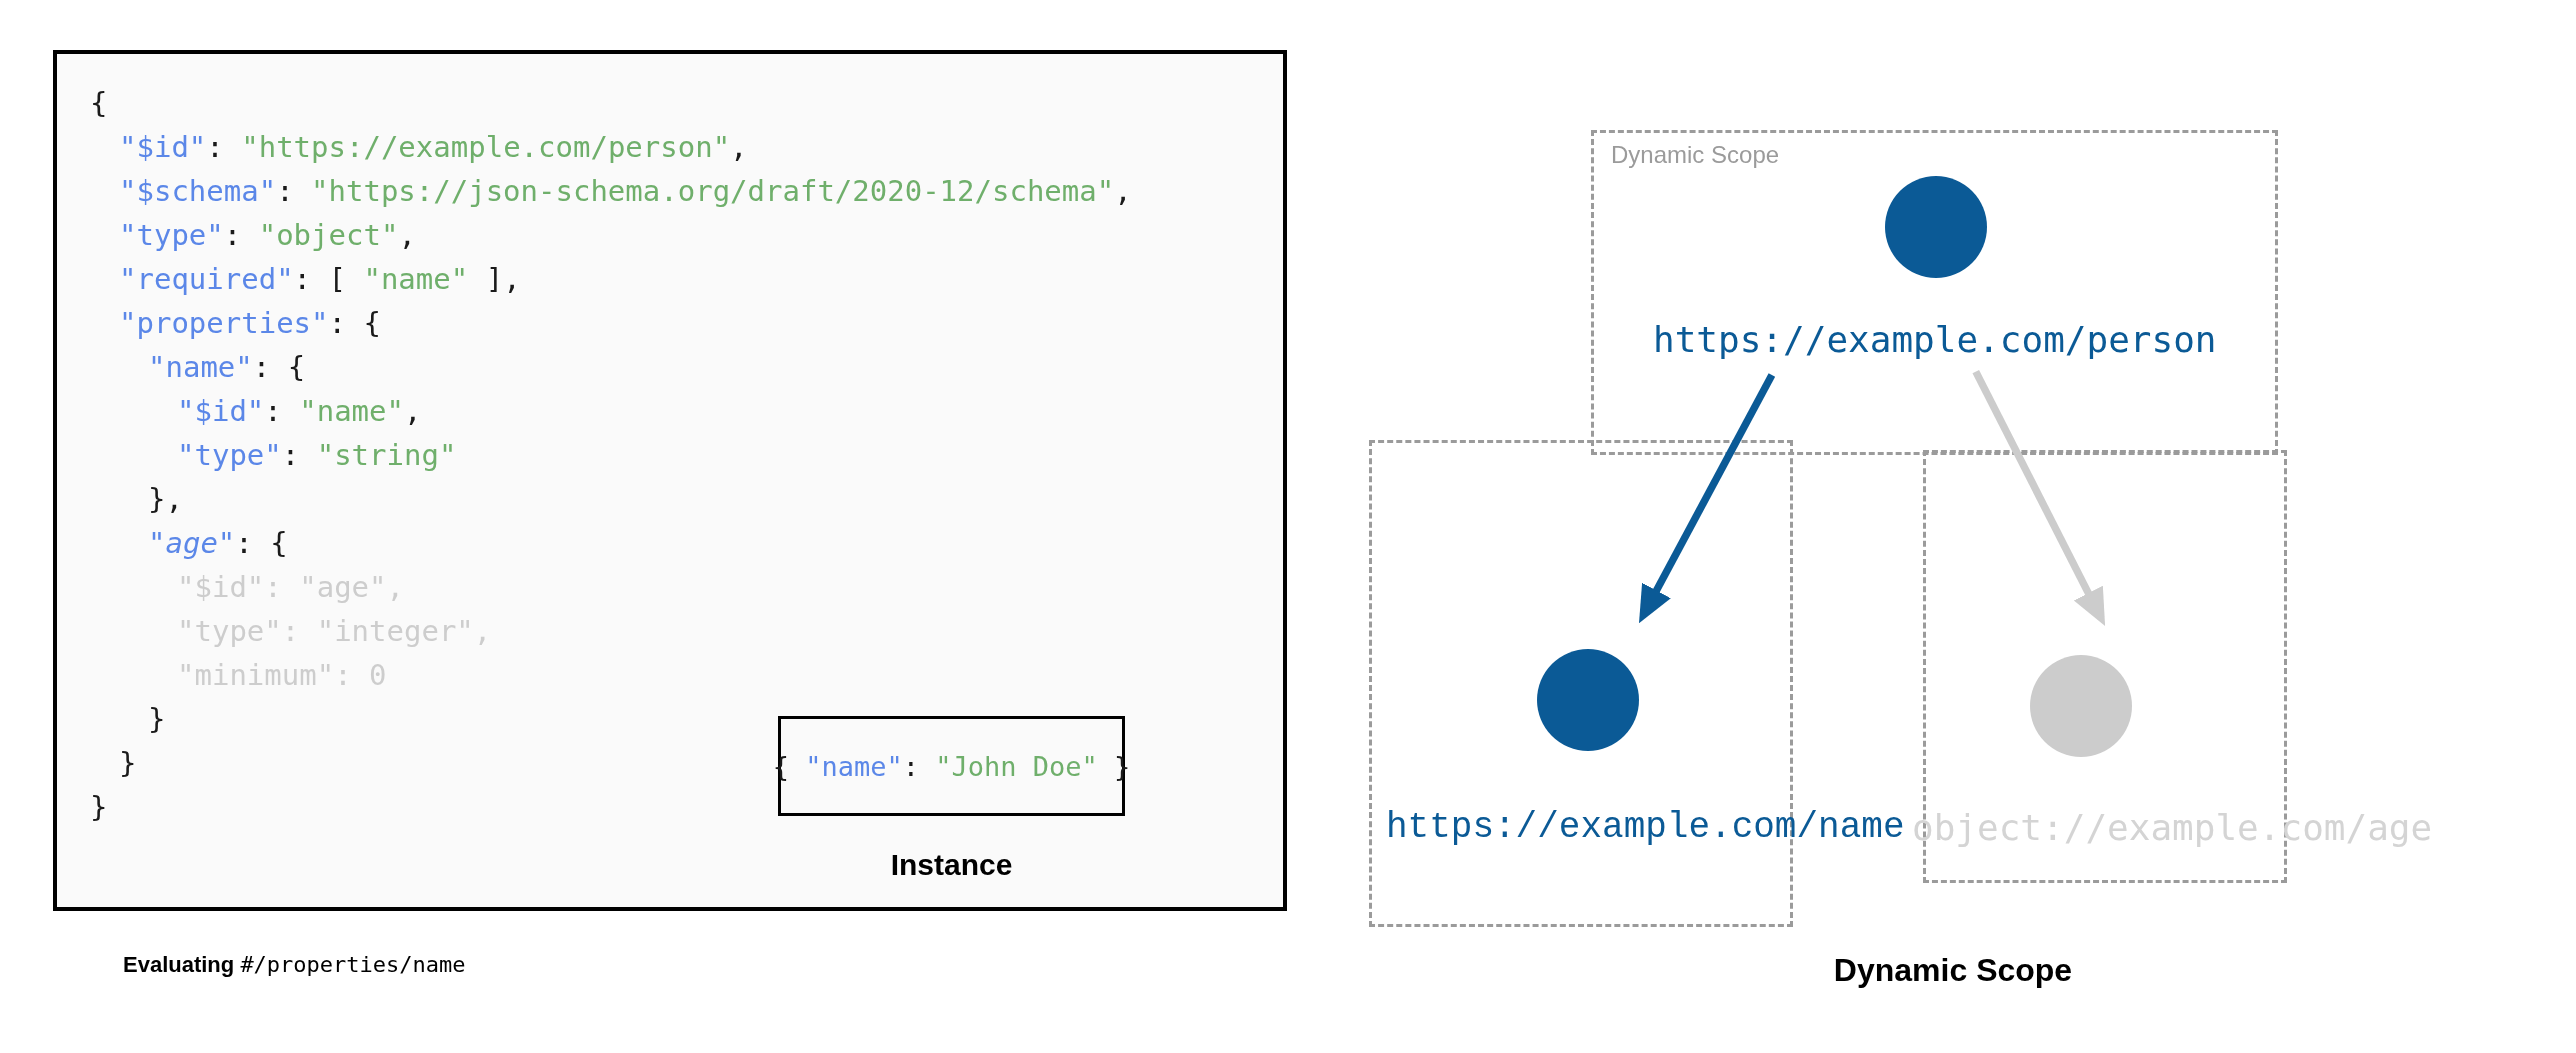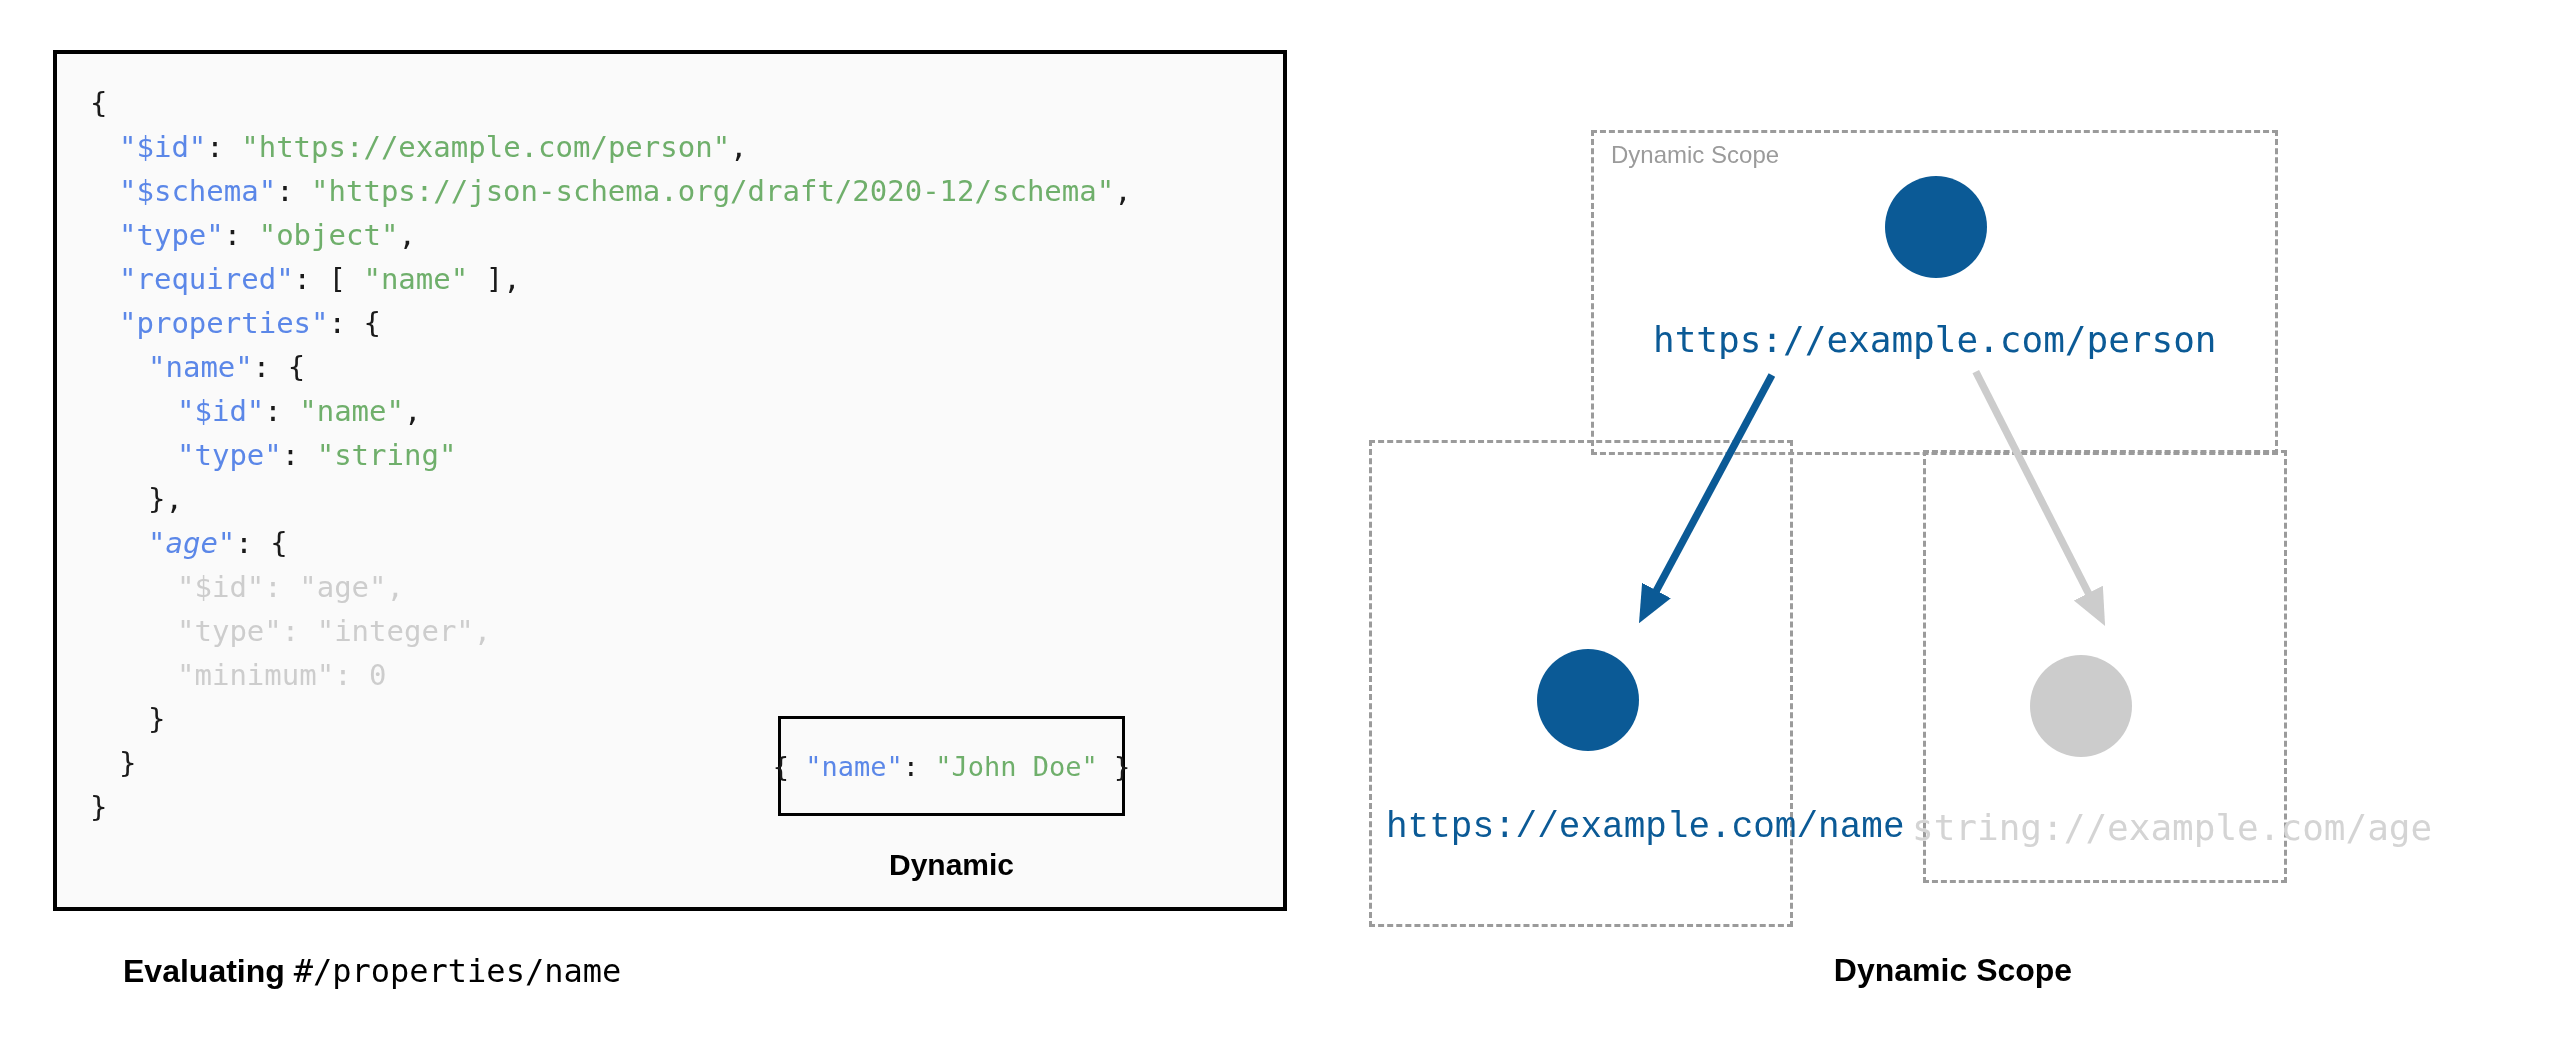--- a/index.html
+++ b/index.html
@@ -78,21 +78,21 @@
     font-family: "Liberation Sans", sans-serif;
     font-weight: bold;
     font-size: 30px;
     color: #000000;
   }
 
   #left-caption {
     position: absolute;
     left: 123px;
     top: 952px;
-    font-size: 32px;
+    font-size: 22px;
     color: #000000;
     white-space: nowrap;
   }
   #left-caption .cap-bold {
     font-family: "Liberation Sans", sans-serif;
     font-weight: bold;
   }
   #left-caption .cap-mono {
     font-family: "DejaVu Sans Mono", "Liberation Mono", monospace;
     font-weight: normal;
@@ -163,21 +163,21 @@
 <body>
 
 <div id="left-panel">
 
   <div id="code-block"><div class="ln"><span class="p">{</span></div><div class="ln ind1"><span class="k">"$id"</span><span class="p">: </span><span class="s">"https://example.com/person"</span><span class="p">,</span></div><div class="ln ind1"><span class="k">"$schema"</span><span class="p">: </span><span class="s">"https://json-schema.org/draft/2020-12/schema"</span><span class="p">,</span></div><div class="ln ind1"><span class="k">"type"</span><span class="p">: </span><span class="s">"object"</span><span class="p">,</span></div><div class="ln ind1"><span class="k">"required"</span><span class="p">: [ </span><span class="s">"name"</span><span class="p"> ],</span></div><div class="ln ind1"><span class="k">"properties"</span><span class="p">: {</span></div><div class="ln ind2"><span class="k">"name"</span><span class="p">: {</span></div><div class="ln ind3"><span class="k">"$id"</span><span class="p">: </span><span class="s">"name"</span><span class="p">,</span></div><div class="ln ind3"><span class="k">"type"</span><span class="p">: </span><span class="s">"string"</span></div><div class="ln ind2"><span class="p">},</span></div><div class="ln ind2"><span class="k-i">"age"</span><span class="p">: {</span></div><div class="ln ind3"><span class="dim-k">"$id"</span><span class="dim">: </span><span class="dim-s">"age"</span><span class="dim">,</span></div><div class="ln ind3"><span class="dim-k">"type"</span><span class="dim">: </span><span class="dim-s">"integer"</span><span class="dim">,</span></div><div class="ln ind3"><span class="dim-k">"minimum"</span><span class="dim">: </span><span class="dim-s">0</span></div><div class="ln ind2"><span class="p">}</span></div><div class="ln ind1"><span class="p">}</span></div><div class="ln"><span class="p">}</span></div></div>
 
   <div id="instance-box">
     <div id="instance-code"><span class="p">{ </span><span class="k">"name"</span><span class="p">: </span><span class="s">"John Doe"</span><span class="p"> }</span></div>
   </div>
 
-  <div id="instance-caption">Dynamic</div>
+  <div id="instance-caption">Instance</div>
 </div>
 
 <div id="left-caption">
   <span class="cap-bold">Evaluating</span><span>&nbsp;</span><span class="cap-mono">#/properties/name</span>
 </div>
 
 <div id="right-panel">
 
   <div class="scope-box" id="scope-top"></div>
   <div class="scope-box" id="scope-left"></div>
@@ -197,18 +197,18 @@
     <line x1="732" y1="518" x2="506" y2="940" stroke="#0B5A96" stroke-width="13" marker-end="url(#head-blue)"></line>
     <line x1="1090" y1="512" x2="1310" y2="945" stroke="#CCCCCC" stroke-width="13" marker-end="url(#head-grey)"></line>
   </svg>
 
   <div class="node-circle node-blue" id="circle-person"></div>
   <div class="node-circle node-blue" id="circle-name"></div>
   <div class="node-circle node-grey" id="circle-age"></div>
 
   <div class="node-label label-blue" id="label-person">https://example.com/person</div>
   <div class="node-label label-blue" id="label-name">https://example.com/name</div>
-  <div class="node-label label-grey" id="label-age">string://example.com/age</div>
+  <div class="node-label label-grey" id="label-age">object://example.com/age</div>
 </div>
 
 <div style="position:absolute; left:1355px; top:952px; width:1196px; text-align:center;
             font-family:'Liberation Sans',sans-serif; font-weight:bold; font-size:32px; color:#000;">Dynamic Scope</div>
 
 
 </body></html>

